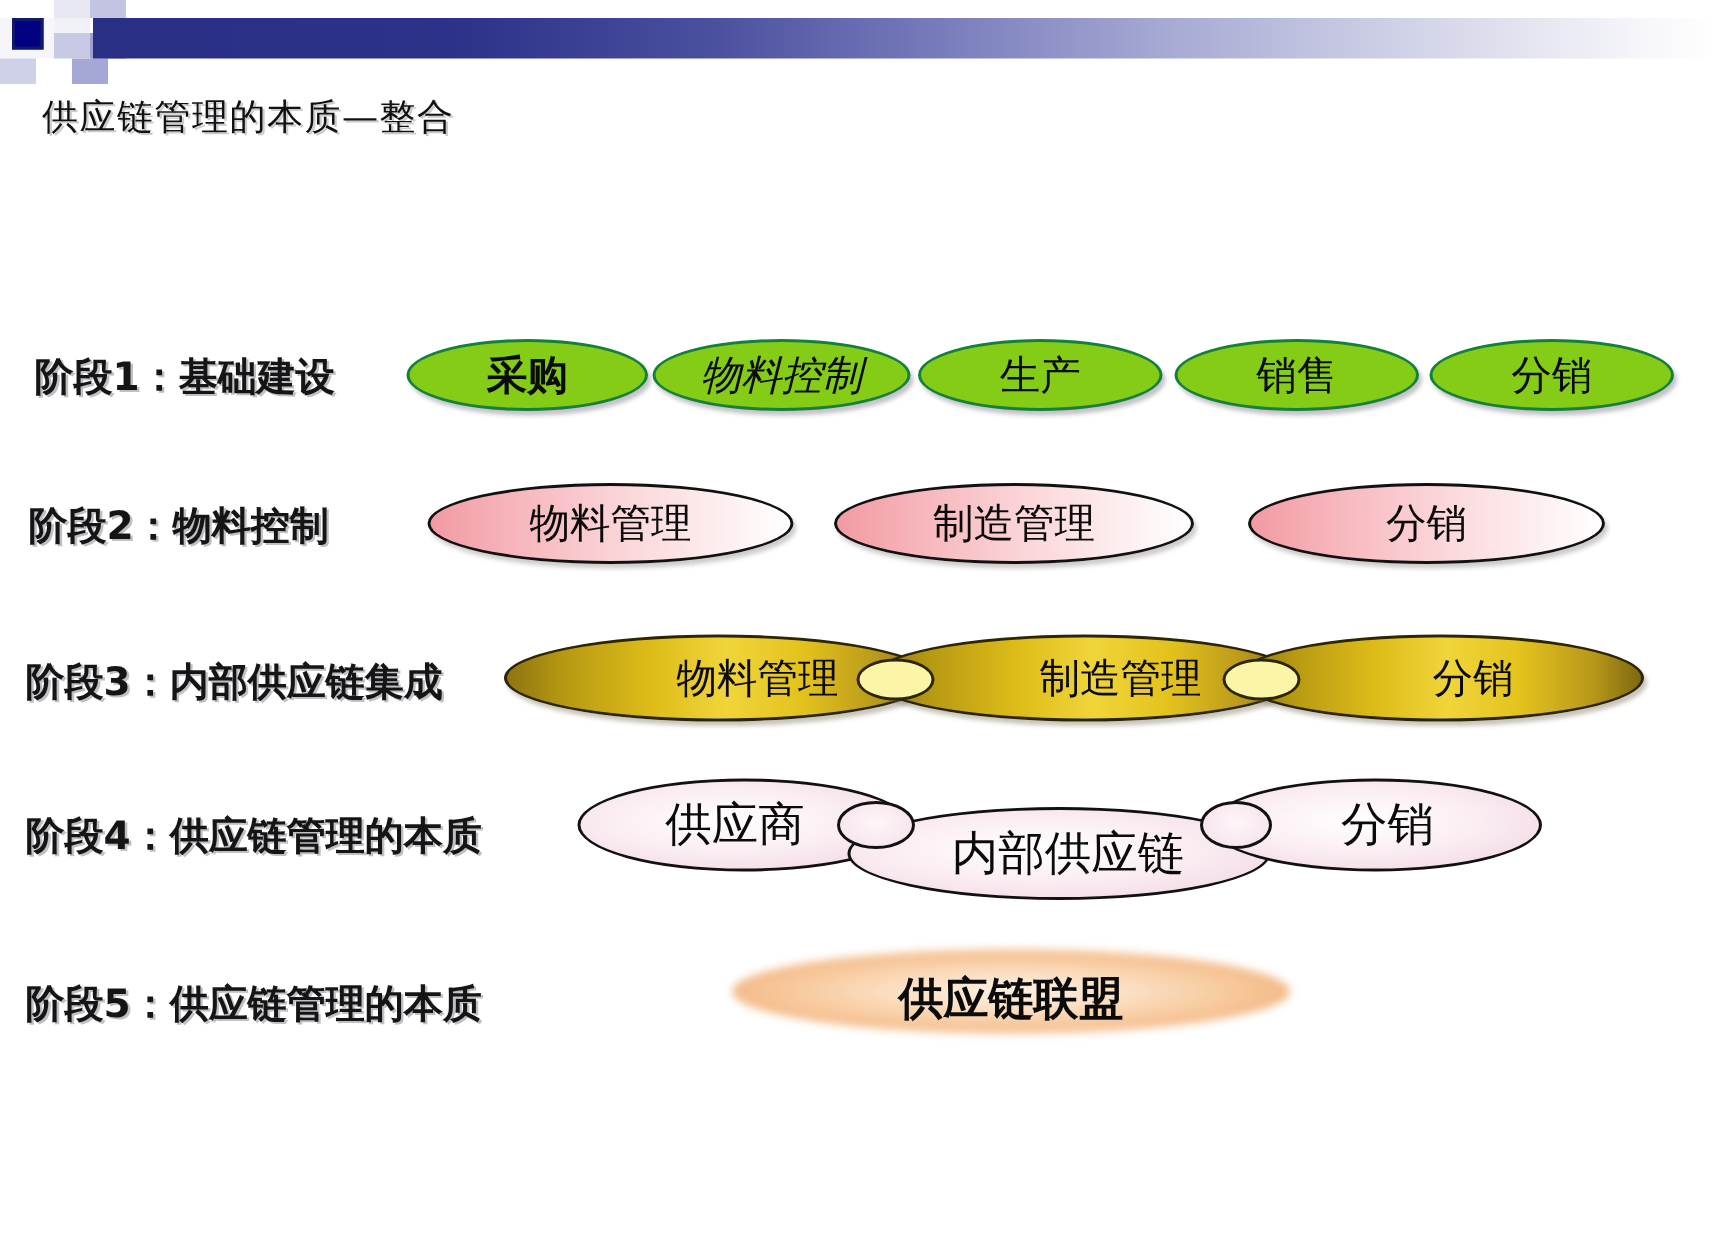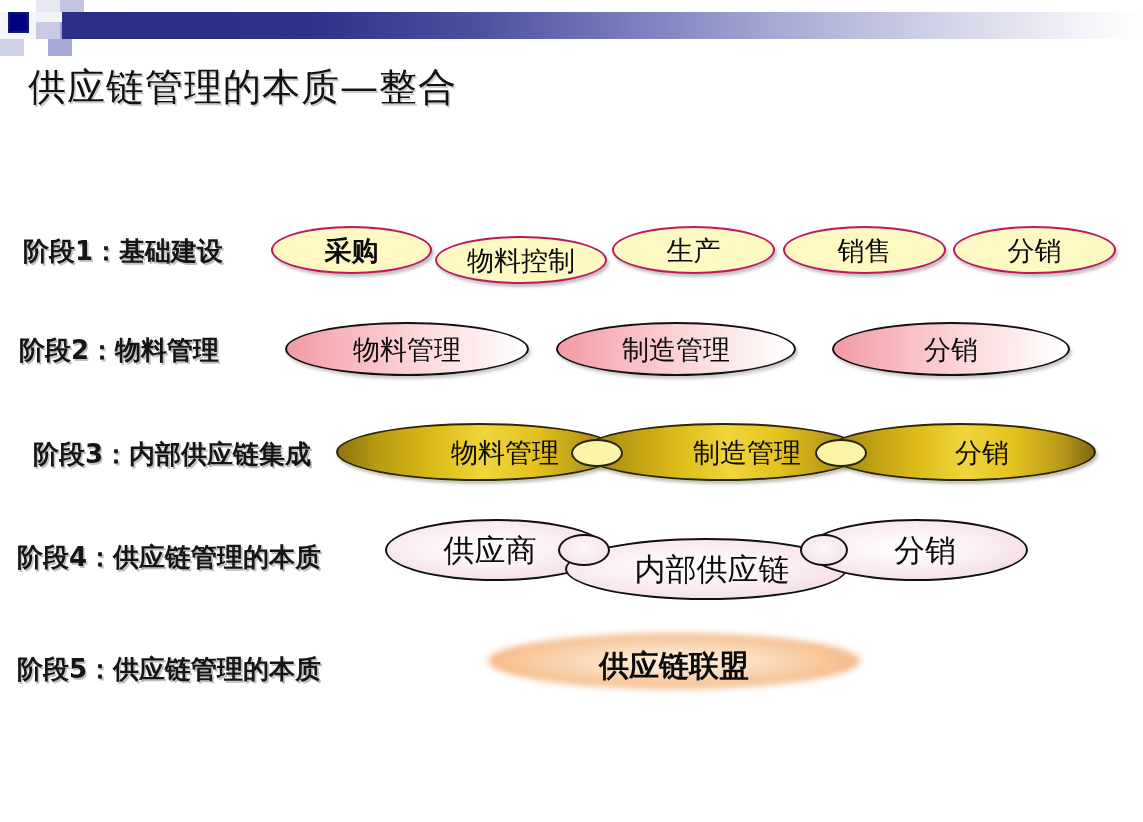--- a/index.html
+++ b/index.html
@@ -36,21 +36,21 @@
     background: #000080;
     border: 2px solid #0d1a6e;
     box-sizing: border-box;
   }
 
   
   #slide-title {
     position: absolute;
     left: 28px; top: 62px;
     font-family: "DejaVu Serif", "Liberation Serif", serif;
-    font-size: 38px;
+    font-size: 24px;
     color: #111111;
     letter-spacing: 1px;
     white-space: nowrap;
     text-shadow: 1.5px 1.5px 0 rgba(160,160,170,0.55);
   }
 
   
   .stage-label {
     position: absolute;
     font-family: "DejaVu Sans", "Liberation Sans", sans-serif;
@@ -75,22 +75,22 @@
   .node .node-label {
     position: relative;
     z-index: 5;
     font-family: "DejaVu Sans", "Liberation Sans", sans-serif;
     color: #0b0b0b;
     line-height: 1;
   }
 
   
   .node.r1 {
-    background: #fef9c3;
-    border: 2px solid #be185d;
+    background: #84cc16;
+    border: 2px solid #15803d;
     box-shadow: 2px 3px 3px rgba(120,120,130,0.45);
   }
   .node.r1 .node-label { font-size: 27px; }
   .node.r1.bold .node-label { font-weight: bold; }
 
   
   .node.r2 {
     background: linear-gradient(to right, #f29aa3 0%, #f6b4ba 22%, #fbd7da 55%, #fdf2f3 85%, #ffffff 100%);
     border: 2px solid #111111;
     box-shadow: 2px 3px 3px rgba(140,130,132,0.42);
@@ -163,29 +163,29 @@
   <div class="deco-sq" style="left:60px; top:0px; width:24px; height:12px; background:#c2c4e2;"></div>
   <div class="deco-sq" style="left:36px; top:22px; width:24px; height:17px; background:#c7c9e5;"></div>
   <div class="deco-sq" style="left:60px; top:22px; width:24px; height:17px; background:#9da1d2;"></div>
   <div id="header-gradient-bar"></div>
   <div class="deco-sq" id="header-dark-square"></div>
 </div>
 
 <div id="slide-title">供应链管理的本质—整合</div>
 
 <div class="stage-label" style="left:10px; top:234px;">阶段1：基础建设</div>
-<div class="stage-label" style="left:6px; top:333px;">阶段2：物料管理</div>
-<div class="stage-label" style="left:20px; top:437px;">阶段3：内部供应链集成</div>
+<div class="stage-label" style="left:6px; top:333px;">阶段2：物料控制</div>
+<div class="stage-label" style="left:4px; top:437px;">阶段3：内部供应链集成</div>
 <div class="stage-label" style="left:4px; top:540px;">阶段4：供应链管理的本质</div>
 <div class="stage-label" style="left:4px; top:652px;">阶段5：供应链管理的本质</div>
 
 <div class="node r1 bold" style="left:271px; top:226px; width:161px; height:48px;">
   <span class="node-label">采购</span>
 </div>
-<div class="node r1" style="left:435px; top:236px; width:172px; height:48px;">
+<div class="node r1" style="left:435px; top:226px; width:172px; height:48px;font-style:italic;">
   <span class="node-label">物料控制</span>
 </div>
 <div class="node r1" style="left:612px; top:226px; width:163px; height:48px;">
   <span class="node-label">生产</span>
 </div>
 <div class="node r1" style="left:783px; top:226px; width:163px; height:48px;">
   <span class="node-label">销售</span>
 </div>
 <div class="node r1" style="left:953px; top:226px; width:163px; height:48px;">
   <span class="node-label">分销</span>

